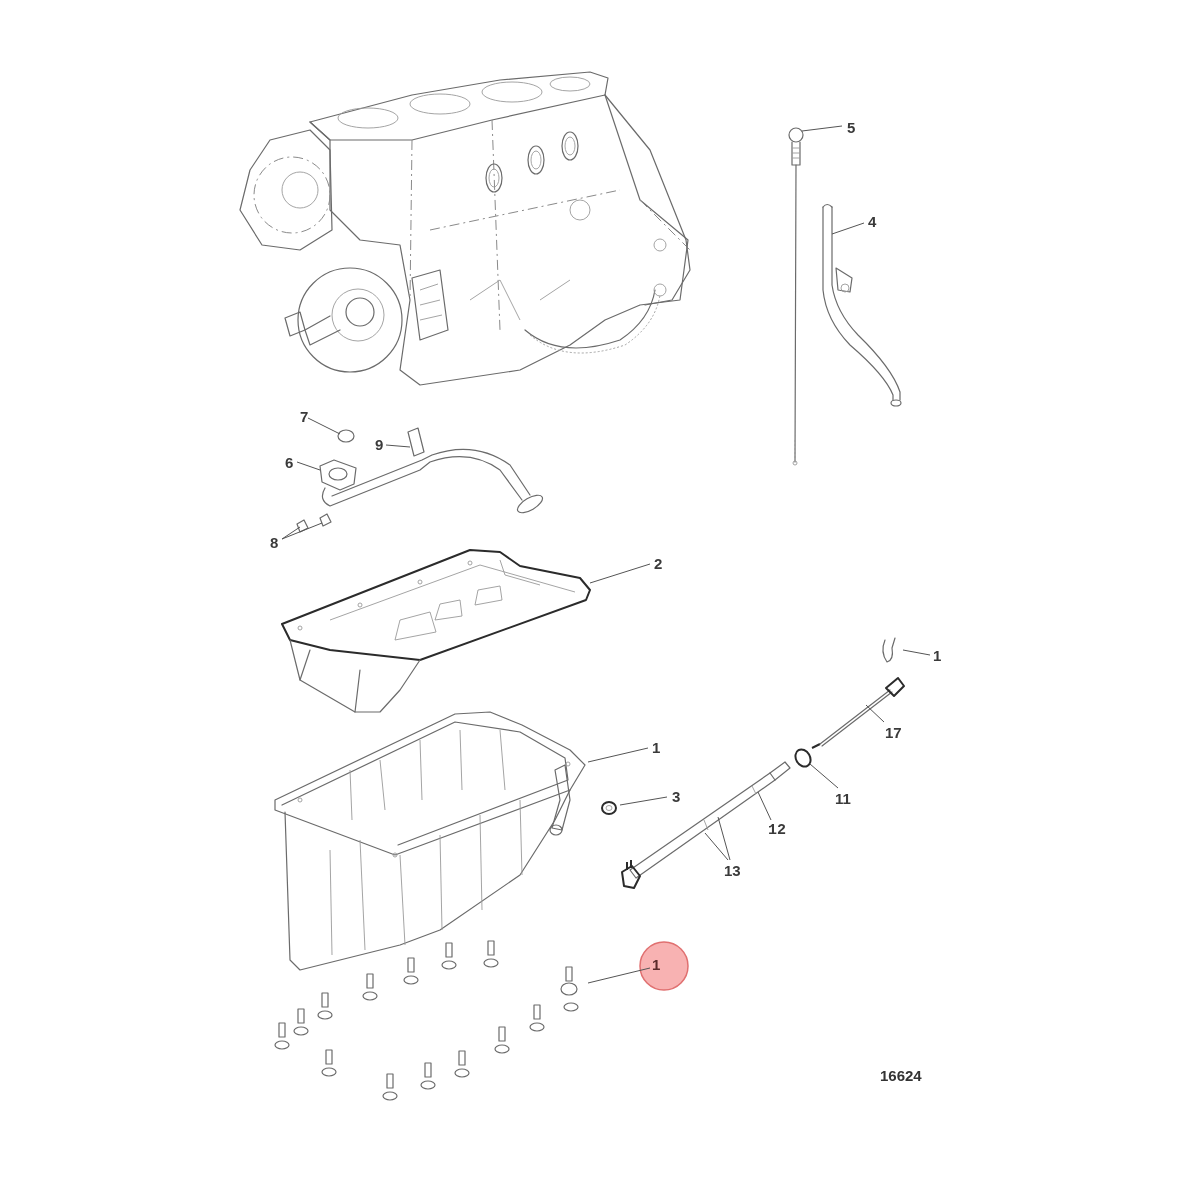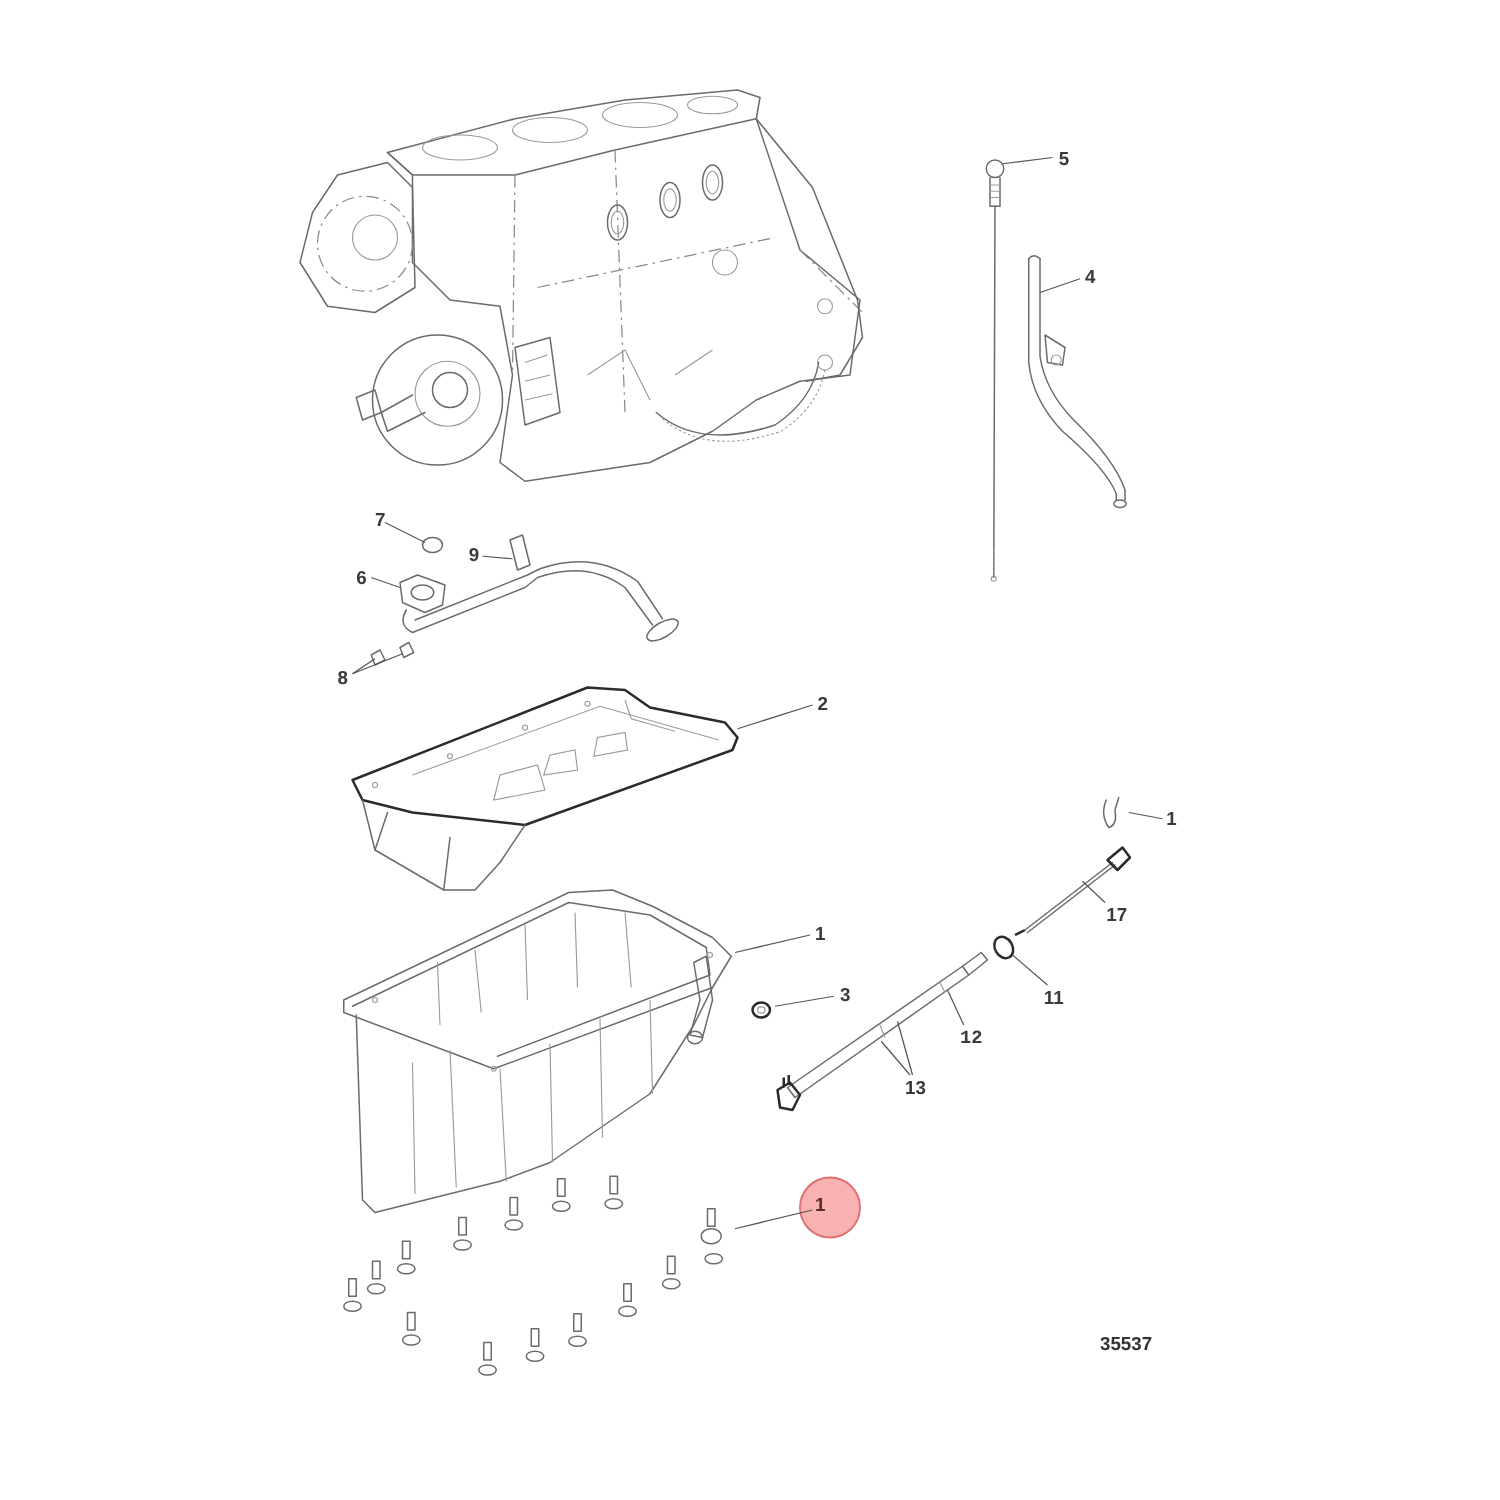--- a/index.html
+++ b/index.html
@@ -237,13 +237,13 @@
 <span class="lbl" style="left:300px;top:409px;">7</span>
 <span class="lbl" style="left:270px;top:535px;">8</span>
 <span class="lbl" style="left:375px;top:437px;">9</span>
 <span class="lbl" style="left:652px;top:957px;color:#5a2a2a;">1</span>
 <span class="lbl" style="left:724px;top:863px;">13</span>
 <span class="lbl" style="left:768px;top:823px;font-family:Liberation Mono, monospace;">12</span>
 <span class="lbl" style="left:835px;top:791px;">11</span>
 <span class="lbl" style="left:885px;top:725px;">17</span>
 <span class="lbl" style="left:933px;top:648px;">1</span>
 
-<span class="ref" style="left:880px;top:1067px;">35537</span>
+<span class="ref" style="left:880px;top:1067px;">16624</span>
 
 </body></html>

